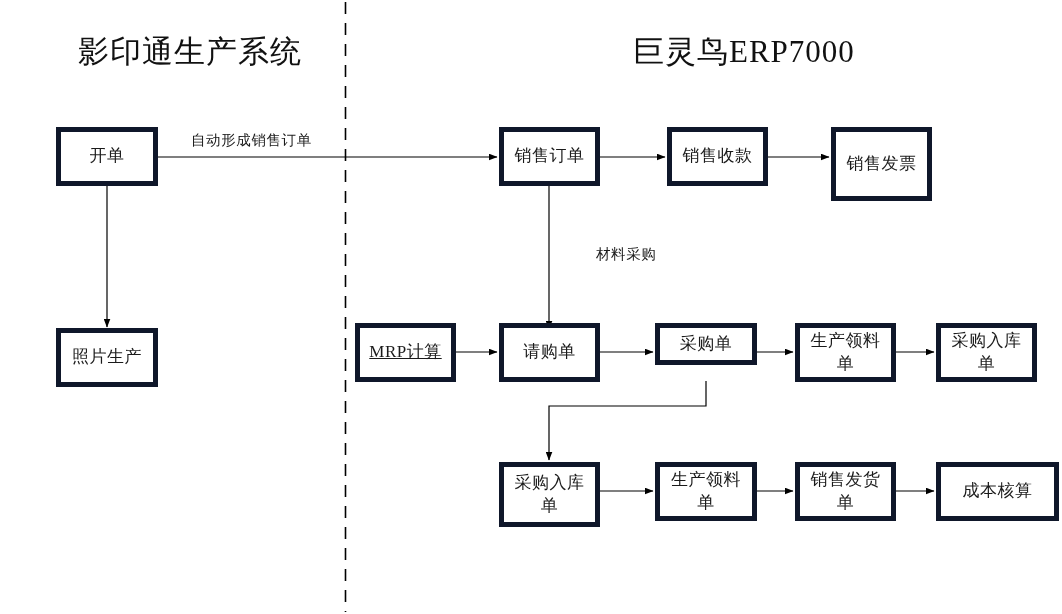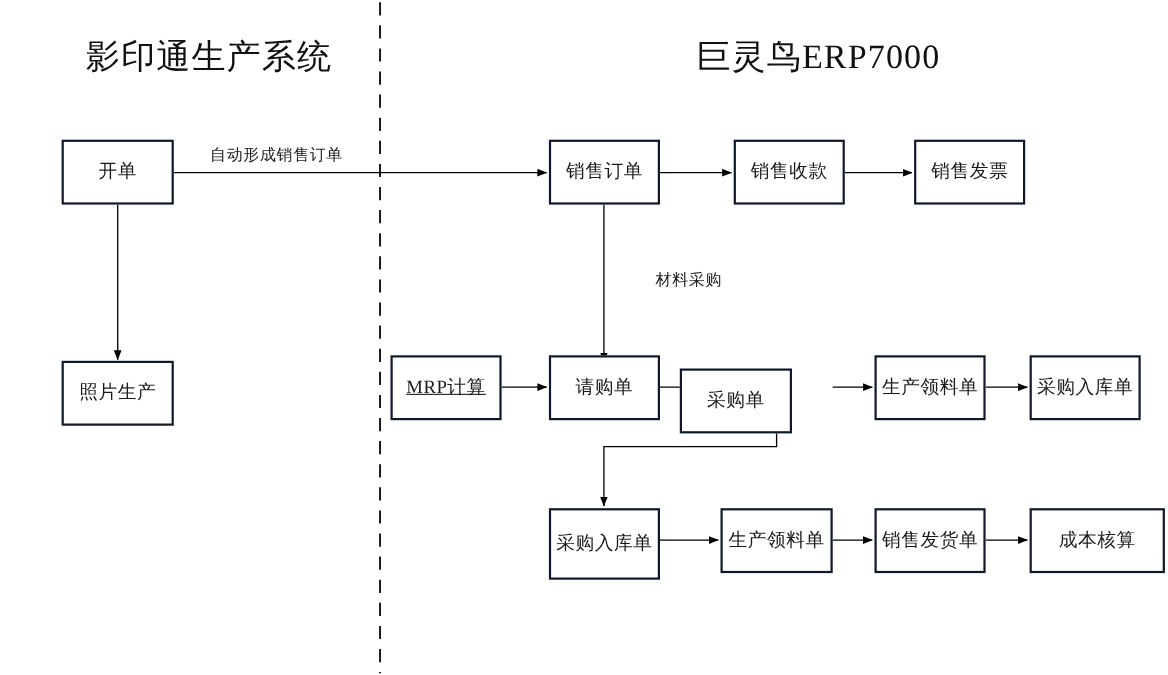--- a/index.html
+++ b/index.html
@@ -22,21 +22,21 @@
     position: absolute;
     left: 0;
     top: 0;
     width: 1062px;
     height: 614px;
     pointer-events: none;
   }
   .node {
     position: absolute;
     box-sizing: border-box;
-    border: 2px solid #0f172a;
+    border: 5px solid #0f172a;
     background: #ffffff;
     display: flex;
     align-items: center;
     justify-content: center;
     text-align: center;
     font-size: 17px;
     line-height: 1.32;
     letter-spacing: 0.5px;
     color: #1a1a1a;
     padding: 0 4px;
@@ -106,27 +106,27 @@
   <div class="edge-label" style="left:594px; top:245px;">材料采购</div>
 
   <div class="node" style="left:56px; top:127px; width:102px; height:59px;">开单</div>
 
   <div class="node" style="left:56px; top:328px; width:102px; height:59px;">照片生产</div>
 
   <div class="node" style="left:499px; top:127px; width:101px; height:59px;">销售订单</div>
 
   <div class="node" style="left:667px; top:127px; width:101px; height:59px;">销售收款</div>
 
-  <div class="node" style="left:831px; top:127px; width:101px; height:59px;">销售发票</div>
+  <div class="node" style="left:831px; top:127px; width:101px; height:74px;">销售发票</div>
 
   <div class="node" style="left:355px; top:323px; width:101px; height:59px;text-decoration:underline;">MRP计算</div>
 
   <div class="node" style="left:499px; top:323px; width:101px; height:59px;">请购单</div>
 
-  <div class="node" style="left:618px; top:323px; width:102px; height:59px;margin-top:12px;">采购单</div>
+  <div class="node" style="left:655px; top:323px; width:102px; height:42px;">采购单</div>
 
   <div class="node" style="left:795px; top:323px; width:101px; height:59px;">生产领料单</div>
 
   <div class="node" style="left:936px; top:323px; width:101px; height:59px;">采购入库单</div>
 
   <div class="node" style="left:499px; top:462px; width:101px; height:65px;">采购入库单</div>
 
   <div class="node" style="left:655px; top:462px; width:102px; height:59px;">生产领料单</div>
 
   <div class="node" style="left:795px; top:462px; width:101px; height:59px;text-align:center;">销售发货单</div>

